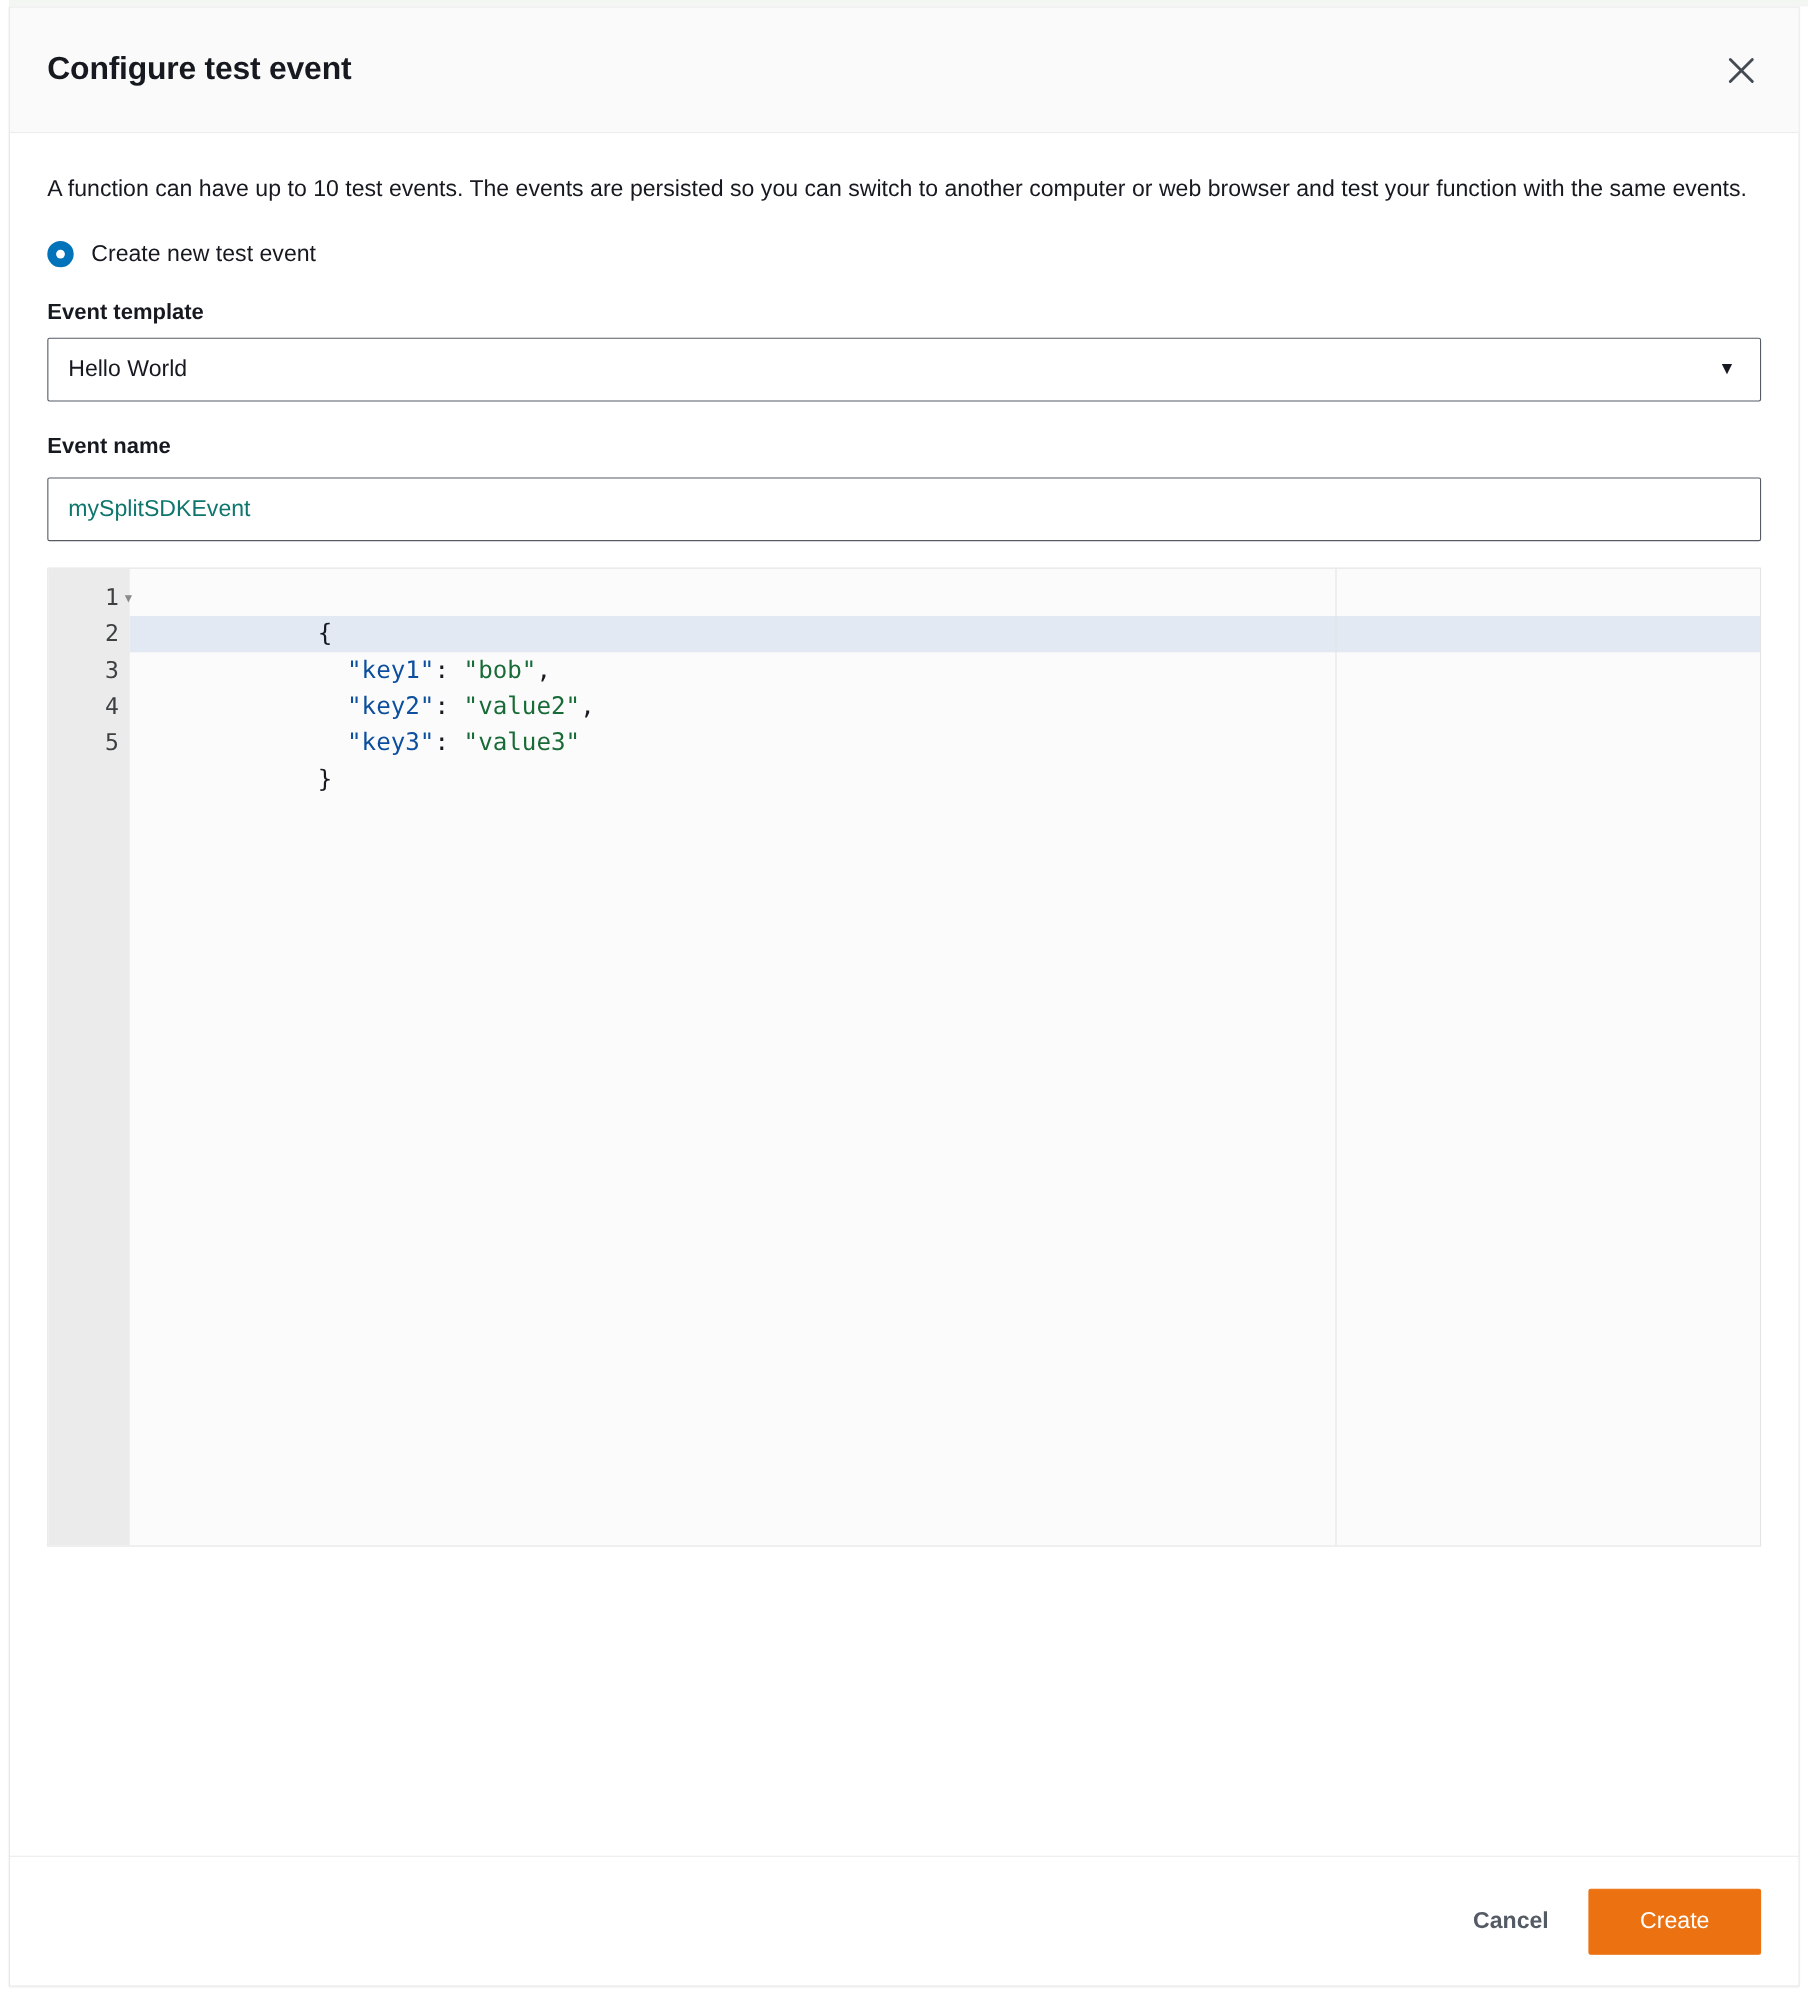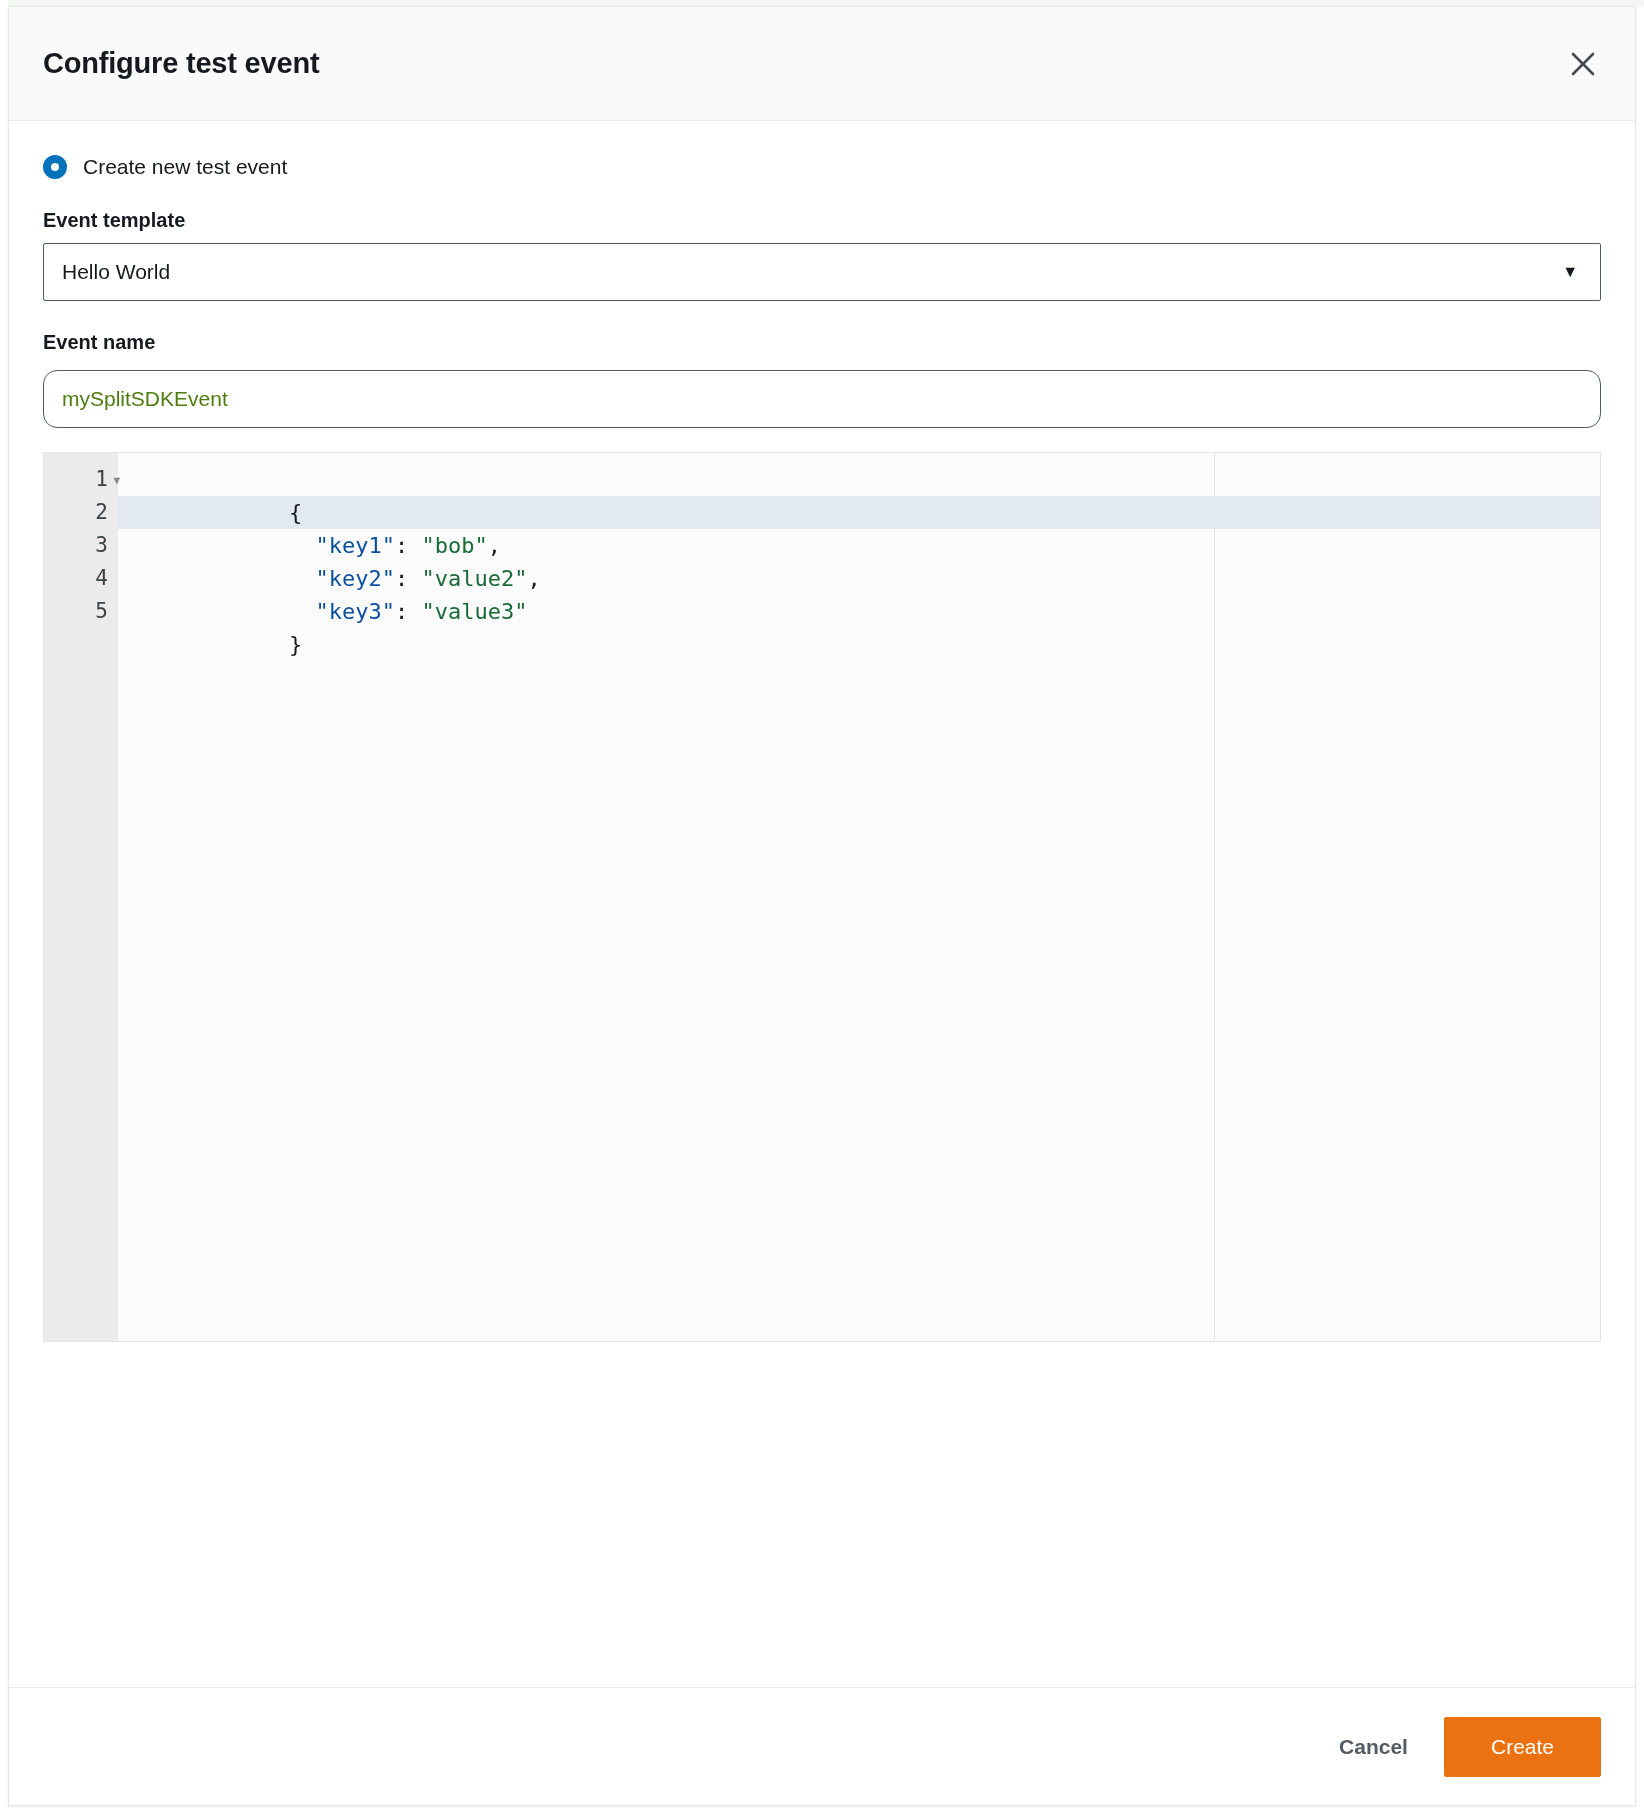--- a/index.html
+++ b/index.html
@@ -153,27 +153,27 @@
     right: 22px;
     top: 50%;
     transform: translateY(-50%);
     color: #16191f;
     font-size: 16px;
     line-height: 1;
   }
   .text-input {
     height: 58px;
     border: 1px solid #545b64;
-    border-radius: 14px;
+    border-radius: 2px;
     box-sizing: border-box;
     display: flex;
     align-items: center;
     padding: 0 18px;
     font-size: 21px;
-    color: #4d7c0f;
+    color: #0f766e;
     background: #ffffff;
     width: 100%;
     font-family: "Liberation Sans", sans-serif;
     outline: none;
     margin-top: 16px;
   }
   .editor {
     margin-top: 24px;
     height: 890px;
     border: 1px solid #e4e4e4;
@@ -284,20 +284,21 @@
       <div class="close-btn">
         <svg width="30" height="30" viewBox="0 0 30 30" aria-hidden="true">
           <line x1="5" y1="5" x2="25" y2="25" stroke="#444b52" stroke-width="2.6" stroke-linecap="round"></line>
           <line x1="25" y1="5" x2="5" y2="25" stroke="#444b52" stroke-width="2.6" stroke-linecap="round"></line>
         </svg>
       </div>
     </div>
 
     <div class="modal-body">
 
+      <p class="intro">A function can have up to 10 test events. The events are persisted so you can switch to another computer or web browser and test your function with the same events.</p>
 
       <div class="radio-row">
         <span class="radio selected"></span>
         <span class="radio-label">Create new test event</span>
       </div>
 
 
       <div class="field-label">Event template</div>
       <div class="select-box">
         <span>Hello World</span>

